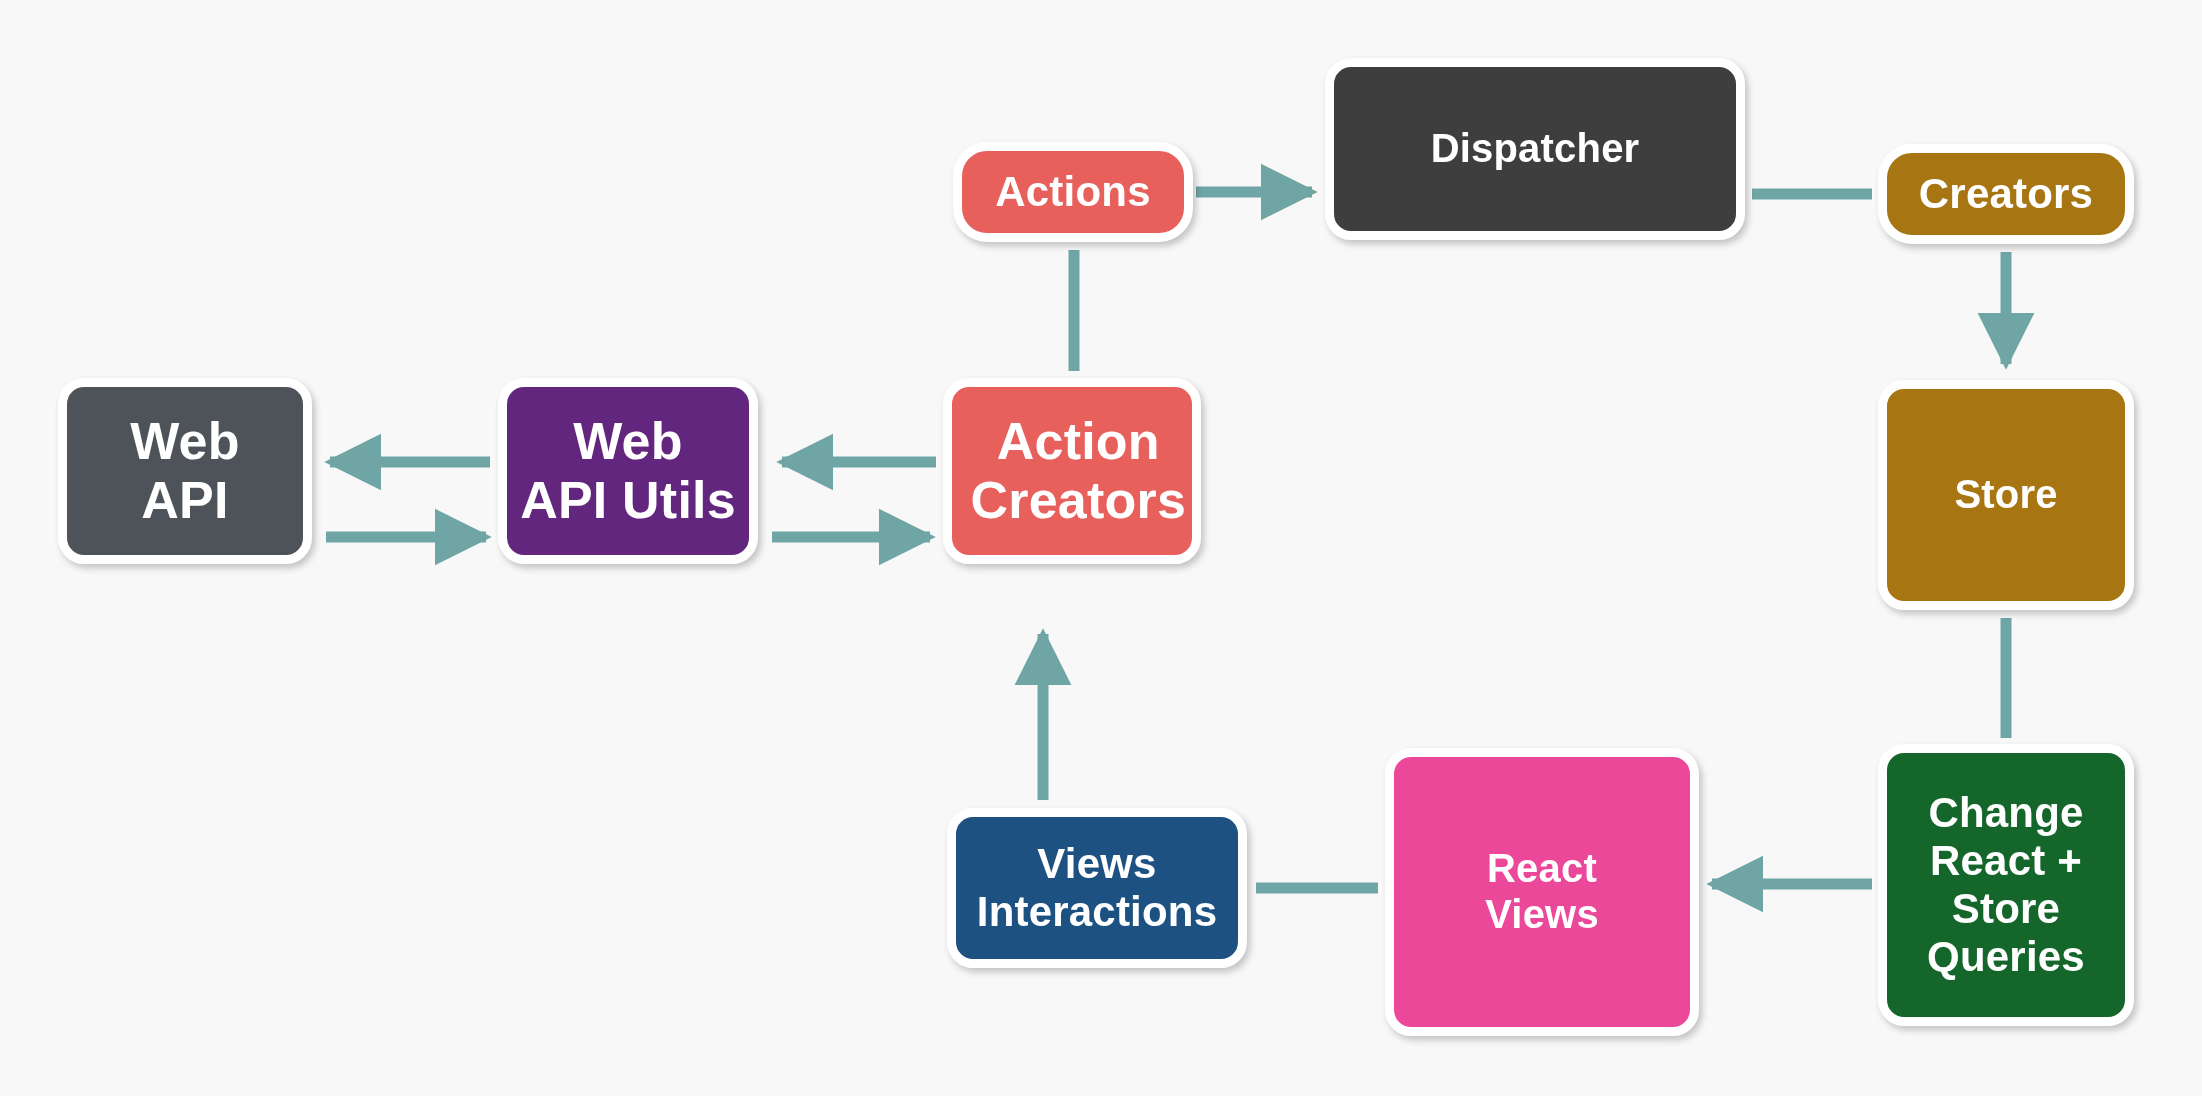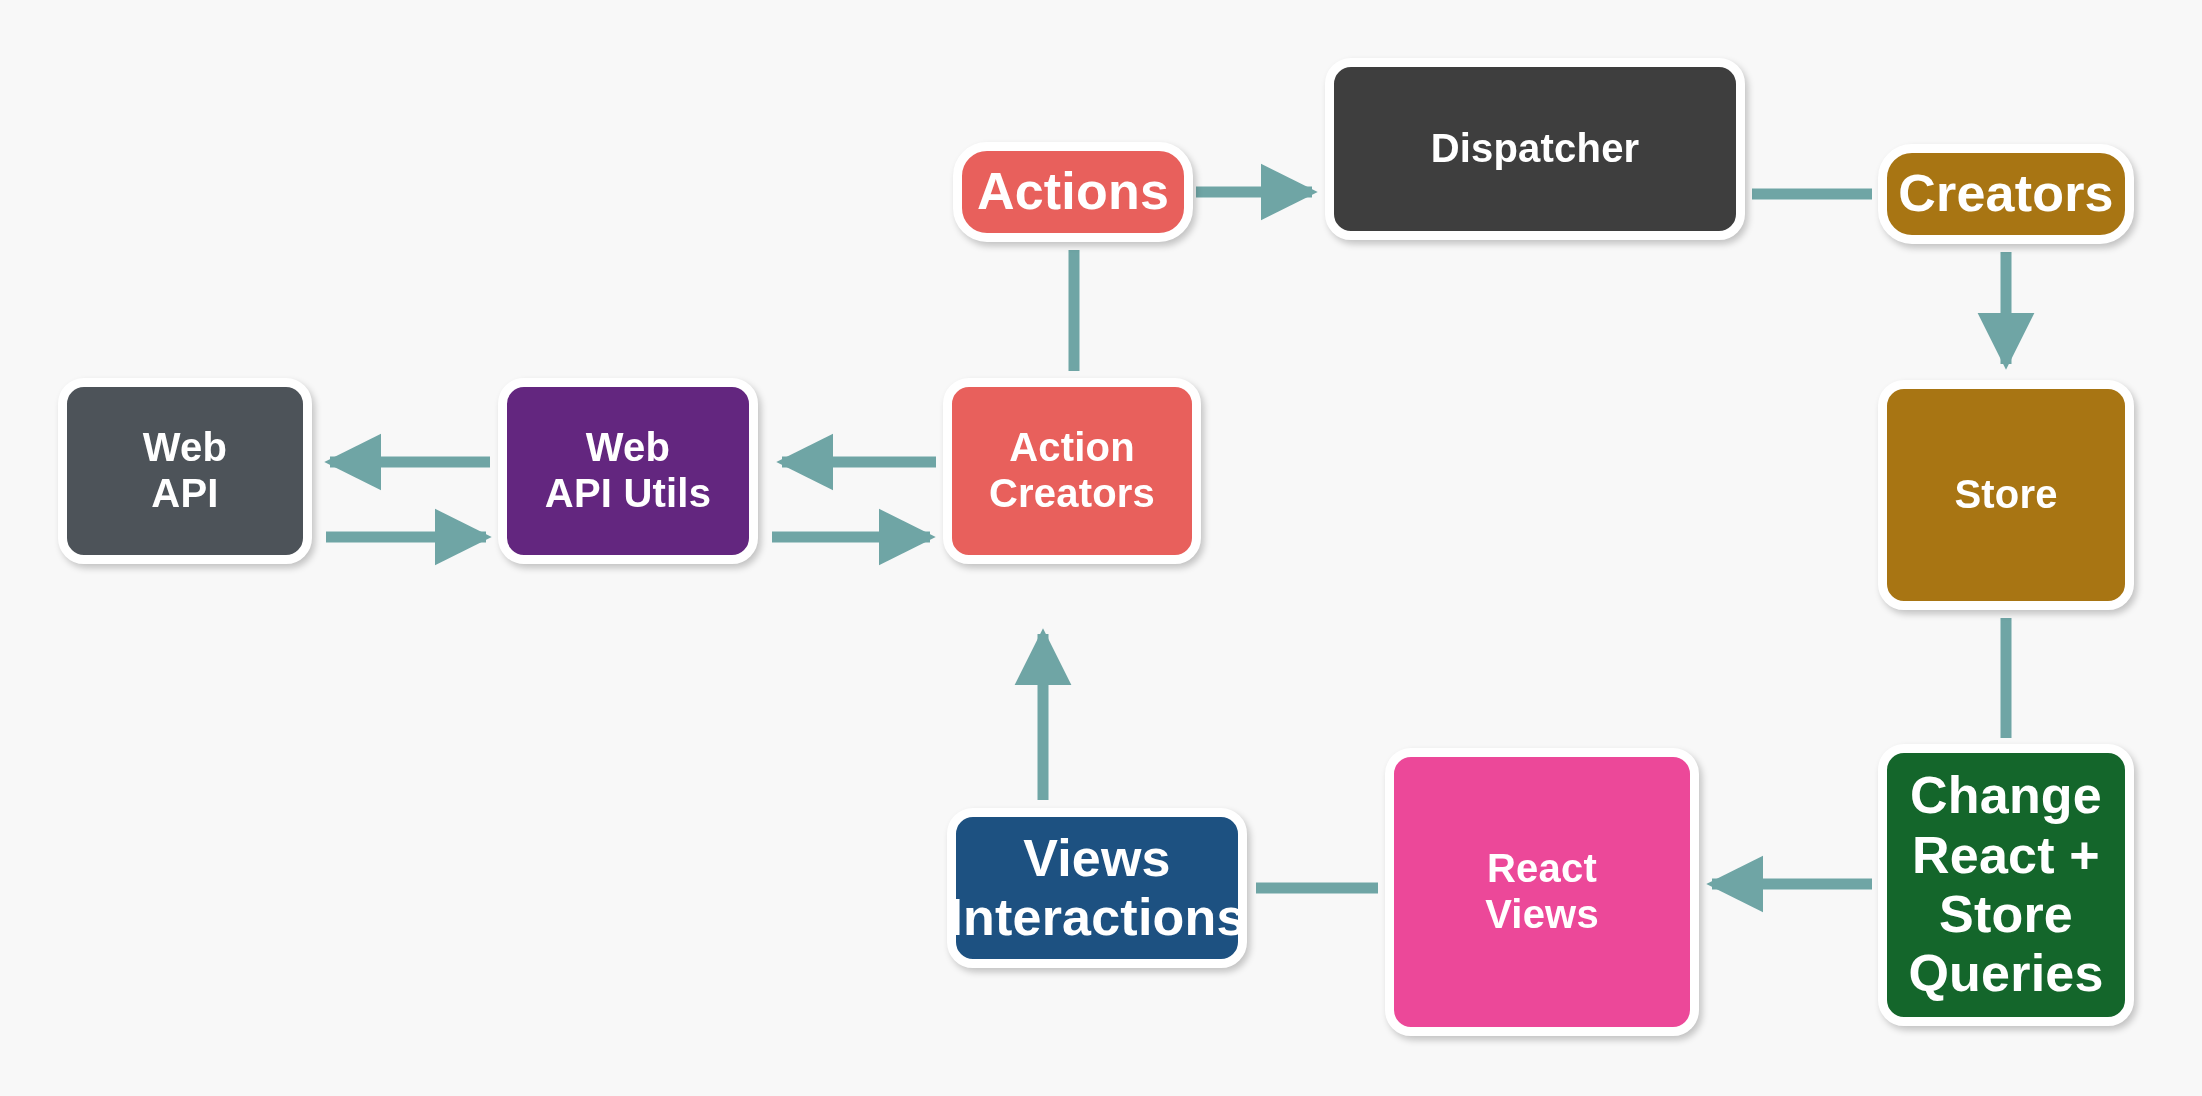--- a/index.html
+++ b/index.html
@@ -53,22 +53,22 @@
   .node .label {
     display: block;
     padding: 0 6px;
     white-space: pre-line;
   }
 
   
   .node.pill {
     border-radius: 34px;
   }
-  .node.md   { font-size: 52px; }
-  .node.lg   { font-size: 40px; }
+  .node.md   { font-size: 42px; }
+  .node.lg   { font-size: 52px; }
   .node.xl   { font-size: 40px; }
 
   
   #node-web-api           { left: 58px;   top: 378px;  width: 254px;  height: 186px; }
   #node-web-api-utils     { left: 498px;  top: 378px;  width: 260px;  height: 186px; }
   #node-action-creators   { left: 943px;  top: 378px;  width: 258px;  height: 186px; }
   #node-actions           { left: 953px;  top: 142px;  width: 240px;  height: 100px; }
   #node-dispatcher        { left: 1325px; top: 58px;   width: 420px;  height: 182px; }
   #node-callbacks         { left: 1878px; top: 144px;  width: 256px;  height: 100px; }
   #node-store             { left: 1878px; top: 380px;  width: 256px;  height: 230px; }
@@ -116,21 +116,21 @@
   <div class="node lg" id="node-web-api" style="background: rgb(77, 83, 89); border-color: rgb(255, 255, 255); color: rgb(255, 255, 255);">
     <span class="label">Web
 API</span>
   </div>
 
   <div class="node lg" id="node-web-api-utils" style="background: rgb(99, 38, 127); border-color: rgb(255, 255, 255); color: rgb(255, 255, 255);">
     <span class="label">Web
 API Utils</span>
   </div>
 
-  <div class="node lg" id="node-action-creators" style="background: rgb(232, 96, 92); border-color: rgb(255, 255, 255); color: rgb(255, 255, 255);">
+  <div class="node lg" id="node-action-creators" style="background: rgb(232, 96, 92); border-color: rgb(255, 255, 255); color: rgb(255, 255, 255); justify-content: flex-end;">
     <span class="label">Action
 Creators</span>
   </div>
 
   <div class="node md pill" id="node-actions" style="background: rgb(232, 96, 92); border-color: rgb(255, 255, 255); color: rgb(255, 255, 255);">
     <span class="label">Actions</span>
   </div>
 
   <div class="node xl" id="node-dispatcher" style="background: rgb(62, 62, 62); border-color: rgb(255, 255, 255); color: rgb(255, 255, 255);">
     <span class="label">Dispatcher</span>

